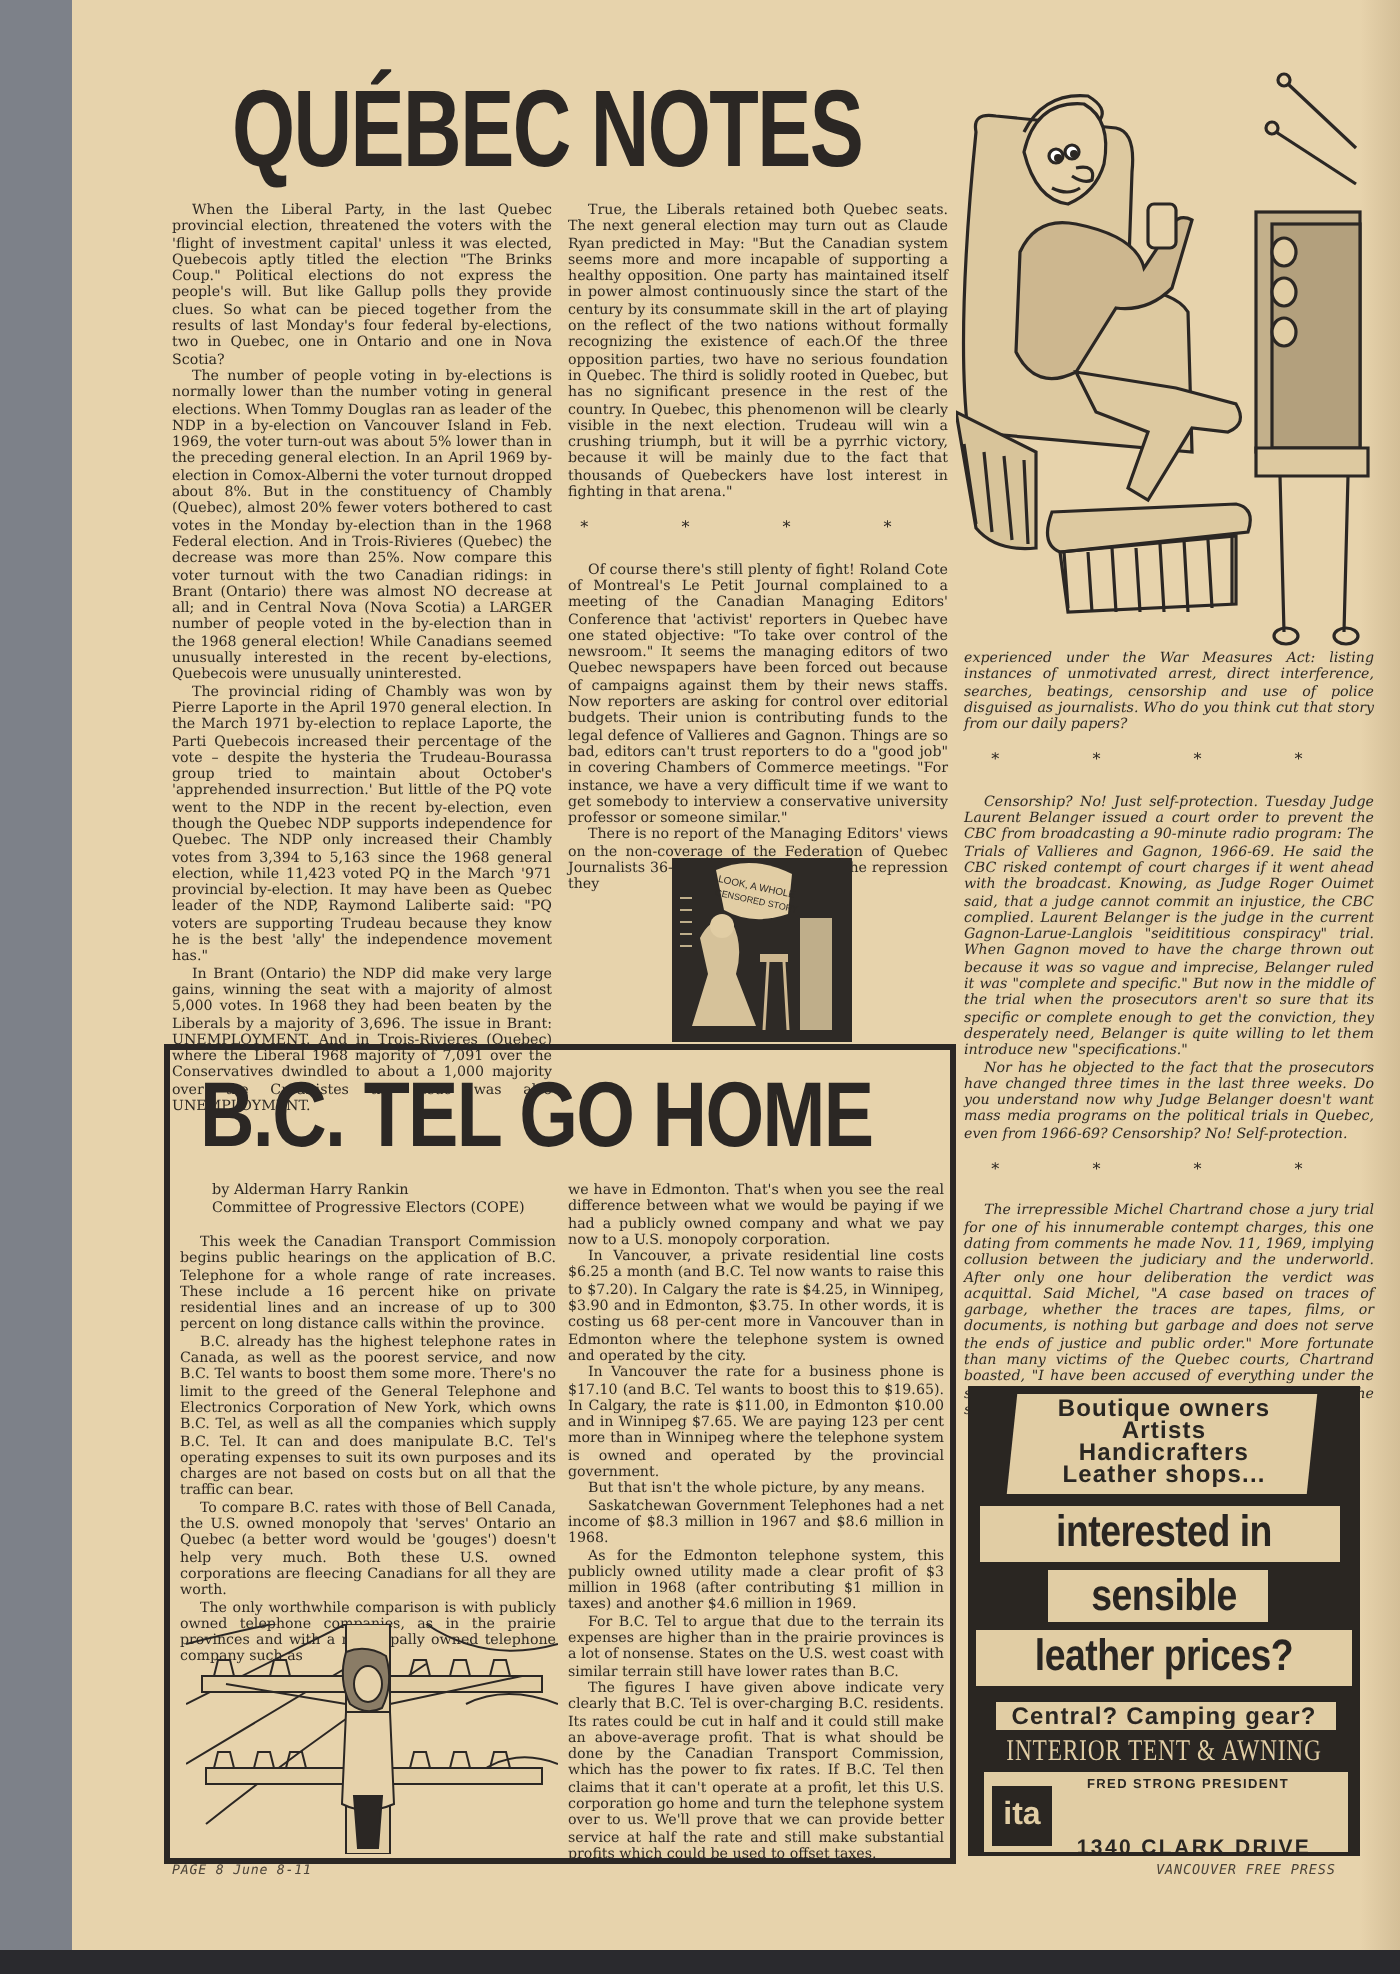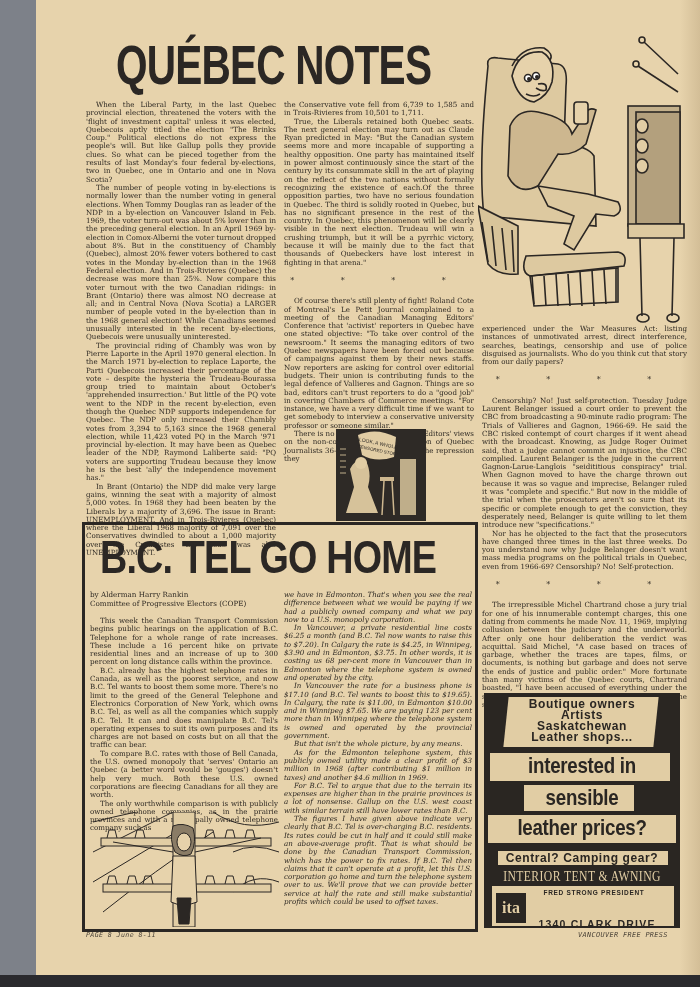--- a/index.html
+++ b/index.html
@@ -26,32 +26,32 @@
   .col {
     position: absolute; font-size: 7.1px; line-height: 8.3px; text-align: justify;
     font-family: "DejaVu Serif", serif; color: #2d2822;
   }
   .col p { text-indent: 10px; }
   .col p.noindent { text-indent: 0; }
   .stars { text-align: center; letter-spacing: 22px; font-size: 8px; margin: 10px 0 12px 0; text-indent: 0 !important; }
 
   .qc-col1 { left: 86px; top: 101px; width: 190px; }
   .qc-col2 { left: 284px; top: 101px; width: 190px; }
-  .qc-col3 { left: 482px; top: 325px; width: 205px; }
+  .qc-col3 { left: 482px; top: 325px; width: 205px; font-style: italic; }
 
   
   .bctel-box {
     position: absolute; left: 82px; top: 522px; width: 396px; height: 410px;
     border: 3px solid #2b2724;
   }
   .bctel-title { left: 100px; top: 534px; font-size: 46px; transform: scaleX(0.82) scaleY(1.0); line-height: 1; }
   .bc-col1 { left: 90px; top: 591px; width: 188px; }
-  .bc-col2 { left: 284px; top: 591px; width: 188px; font-style: italic; }
-
-  .byline { font-size: 7.2px; line-height: 8.5px; margin-bottom: 9px; text-indent: 0; }
+  .bc-col2 { left: 284px; top: 591px; width: 188px; }
+
+  .byline { font-size: 7.2px; line-height: 8.5px; margin-bottom: 9px; text-indent: 0; margin-left: 16px; }
 
   
   .cartoon { position: absolute; left: 478px; top: 26px; width: 222px; height: 300px; }
   .small-cartoon { position: absolute; left: 336px; top: 429px; width: 90px; height: 92px; background: #2e2a26; }
   .crucifix { position: absolute; left: 93px; top: 812px; width: 186px; height: 115px; }
 
   
   .ad { position: absolute; left: 484px; top: 693px; width: 196px; height: 235px; background: #2a2622; overflow: hidden; }
   .ad-text { position: absolute; width: 100%; text-align: center; font-family: "Liberation Sans", sans-serif; color: #2a2622; }
   .ribbon { position: absolute; background: #e1cda4; }
@@ -74,21 +74,20 @@
 <div class="headline qn-title">QUÉBEC NOTES</div>
 
 <div class="col qc-col1">
   <p>When the Liberal Party, in the last Quebec provincial election, threatened the voters with the 'flight of investment capital' unless it was elected, Quebecois aptly titled the election "The Brinks Coup." Political elections do not express the people's will. But like Gallup polls they provide clues. So what can be pieced together from the results of last Monday's four federal by-elections, two in Quebec, one in Ontario and one in Nova Scotia?</p>
   <p>The number of people voting in by-elections is normally lower than the number voting in general elections. When Tommy Douglas ran as leader of the NDP in a by-election on Vancouver Island in Feb. 1969, the voter turn-out was about 5% lower than in the preceding general election. In an April 1969 by-election in Comox-Alberni the voter turnout dropped about 8%. But in the constituency of Chambly (Quebec), almost 20% fewer voters bothered to cast votes in the Monday by-election than in the 1968 Federal election. And in Trois-Rivieres (Quebec) the decrease was more than 25%. Now compare this voter turnout with the two Canadian ridings: in Brant (Ontario) there was almost NO decrease at all; and in Central Nova (Nova Scotia) a LARGER number of people voted in the by-election than in the 1968 general election! While Canadians seemed unusually interested in the recent by-elections, Quebecois were unusually uninterested.</p>
   <p>The provincial riding of Chambly was won by Pierre Laporte in the April 1970 general election. In the March 1971 by-election to replace Laporte, the Parti Quebecois increased their percentage of the vote – despite the hysteria the Trudeau-Bourassa group tried to maintain about October's 'apprehended insurrection.' But little of the PQ vote went to the NDP in the recent by-election, even though the Quebec NDP supports independence for Quebec. The NDP only increased their Chambly votes from 3,394 to 5,163 since the 1968 general election, while 11,423 voted PQ in the March '971 provincial by-election. It may have been as Quebec leader of the NDP, Raymond Laliberte said: "PQ voters are supporting Trudeau because they know he is the best 'ally' the independence movement has."</p>
   <p>In Brant (Ontario) the NDP did make very large gains, winning the seat with a majority of almost 5,000 votes. In 1968 they had been beaten by the Liberals by a majority of 3,696. The issue in Brant: UNEMPLOYMENT. And in Trois-Rivieres (Quebec) where the Liberal 1968 majority of 7,091 over the Conservatives dwindled to about a 1,000 majority over the Creditistes the issue was also UNEMPLOYMENT.</p>
 </div>
 
 <div class="col qc-col2">
-  <p class="noindent">the Conservative vote fell from 6,739 to 1,585 and in Trois-Rivieres from 10,501 to 1,711.</p>
   <p>True, the Liberals retained both Quebec seats. The next general election may turn out as Claude Ryan predicted in May: "But the Canadian system seems more and more incapable of supporting a healthy opposition. One party has maintained itself in power almost continuously since the start of the century by its consummate skill in the art of playing on the reflect of the two nations without formally recognizing the existence of each.Of the three opposition parties, two have no serious foundation in Quebec. The third is solidly rooted in Quebec, but has no significant presence in the rest of the country. In Quebec, this phenomenon will be clearly visible in the next election. Trudeau will win a crushing triumph, but it will be a pyrrhic victory, because it will be mainly due to the fact that thousands of Quebeckers have lost interest in fighting in that arena."</p>
   <div class="stars">* * * *</div>
   <p>Of course there's still plenty of fight! Roland Cote of Montreal's Le Petit Journal complained to a meeting of the Canadian Managing Editors' Conference that 'activist' reporters in Quebec have one stated objective: "To take over control of the newsroom." It seems the managing editors of two Quebec newspapers have been forced out because of campaigns against them by their news staffs. Now reporters are asking for control over editorial budgets. Their union is contributing funds to the legal defence of Vallieres and Gagnon. Things are so bad, editors can't trust reporters to do a "good job" in covering Chambers of Commerce meetings. "For instance, we have a very difficult time if we want to get somebody to interview a conservative university professor or someone similar."</p>
   <p>There is no report of the Managing Editors' views on the non-coverage of the Federation of Quebec Journalists 36-page documentation of the repression they</p>
 </div>
 
 <div class="small-cartoon">
   <svg width="90" height="92" viewBox="0 0 90 92">
     <rect x="0" y="0" width="90" height="92" fill="#2e2a26"></rect>
     <path d="M22 6 Q40 -2 60 8 L58 28 Q40 34 26 26 Z" fill="#e1cda4"></path>
@@ -185,42 +184,43 @@
       <path d="M84 86 L86 112 L96 112 L98 86 Z" fill="#2b2724"></path>
     </g>
   </svg>
 </div>
 
 <div class="col bc-col2">
   <p class="noindent">we have in Edmonton. That's when you see the real difference between what we would be paying if we had a publicly owned company and what we pay now to a U.S. monopoly corporation.</p>
   <p>In Vancouver, a private residential line costs $6.25 a month (and B.C. Tel now wants to raise this to $7.20). In Calgary the rate is $4.25, in Winnipeg, $3.90 and in Edmonton, $3.75. In other words, it is costing us 68 per-cent more in Vancouver than in Edmonton where the telephone system is owned and operated by the city.</p>
   <p>In Vancouver the rate for a business phone is $17.10 (and B.C. Tel wants to boost this to $19.65). In Calgary, the rate is $11.00, in Edmonton $10.00 and in Winnipeg $7.65. We are paying 123 per cent more than in Winnipeg where the telephone system is owned and operated by the provincial government.</p>
   <p>But that isn't the whole picture, by any means.</p>
+  <p>Saskatchewan Government Telephones had a net income of $8.3 million in 1967 and $8.6 million in 1968.</p>
   <p>As for the Edmonton telephone system, this publicly owned utility made a clear profit of $3 million in 1968 (after contributing $1 million in taxes) and another $4.6 million in 1969.</p>
-  <p>For B.C. Tel to argue that due to the terrain its expenses are higher than in the prairie provinces is a lot of nonsense. Gallup on the U.S. west coast with similar terrain still have lower rates than B.C.</p>
+  <p>For B.C. Tel to argue that due to the terrain its expenses are higher than in the prairie provinces is a lot of nonsense. States on the U.S. west coast with similar terrain still have lower rates than B.C.</p>
   <p>The figures I have given above indicate very clearly that B.C. Tel is over-charging B.C. residents. Its rates could be cut in half and it could still make an above-average profit. That is what should be done by the Canadian Transport Commission, which has the power to fix rates. If B.C. Tel then claims that it can't operate at a profit, let this U.S. corporation go home and turn the telephone system over to us. We'll prove that we can provide better service at half the rate and still make substantial profits which could be used to offset taxes.</p>
 </div>
 
 <div class="ad">
   <div class="ribbon" style="left:22px; top:4px; width:150px; height:50px; transform:skewX(-6deg);"></div>
   <div class="ad-text kicker" style="top:6px;">
     <div>Boutique owners</div>
     <div>Artists</div>
-    <div>Saskatchewan</div>
+    <div>Handicrafters</div>
     <div>Leather shops...</div>
   </div>
   <div class="ribbon" style="left:6px; top:60px; width:180px; height:28px;"></div>
   <div class="ribbon" style="left:40px; top:92px; width:110px; height:26px;"></div>
   <div class="ribbon" style="left:4px; top:122px; width:188px; height:28px;"></div>
   <div class="ad-text big" style="top:62px;">interested in</div>
   <div class="ad-text big" style="top:94px;">sensible</div>
   <div class="ad-text big" style="top:124px;">leather prices?</div>
   <div class="ribbon" style="left:14px; top:158px; width:170px; height:14px;"></div>
   <div class="ad-text kicker" style="top:160px;">Central? Camping gear?</div>
   <div class="ad-text company" style="top:175px; left:-20px; width:236px;">INTERIOR TENT &amp; AWNING LTD.</div>
   <div class="ribbon" style="left:8px; top:193px; width:182px; height:40px;"></div>
   <div class="ad-text small" style="top:196px; left:30px; width:160px;">FRED STRONG   PRESIDENT</div>
   <div class="ad-text addr" style="top:206px; left:38px; width:150px;">1340 CLARK DRIVE</div>
-  <div style="position:absolute; left:12px; top:200px; width:30px; height:30px; background:#2a2622; color:#e1cda4; font-family:Liberation Serif, serif; font-weight:900; font-size:16px; text-align:center; line-height:30px;">ita</div>
+  <div style="position:absolute; left:12px; top:200px; width:30px; height:30px; background:#2a2622; color:#e1cda4; font-family:Liberation Sans, sans-serif; font-weight:900; font-size:16px; text-align:center; line-height:30px;">ita</div>
 </div>
 
 <div class="footer-left">PAGE 8 June 8-11</div>
 <div class="footer-right">VANCOUVER FREE PRESS</div>
 
 </body></html>

